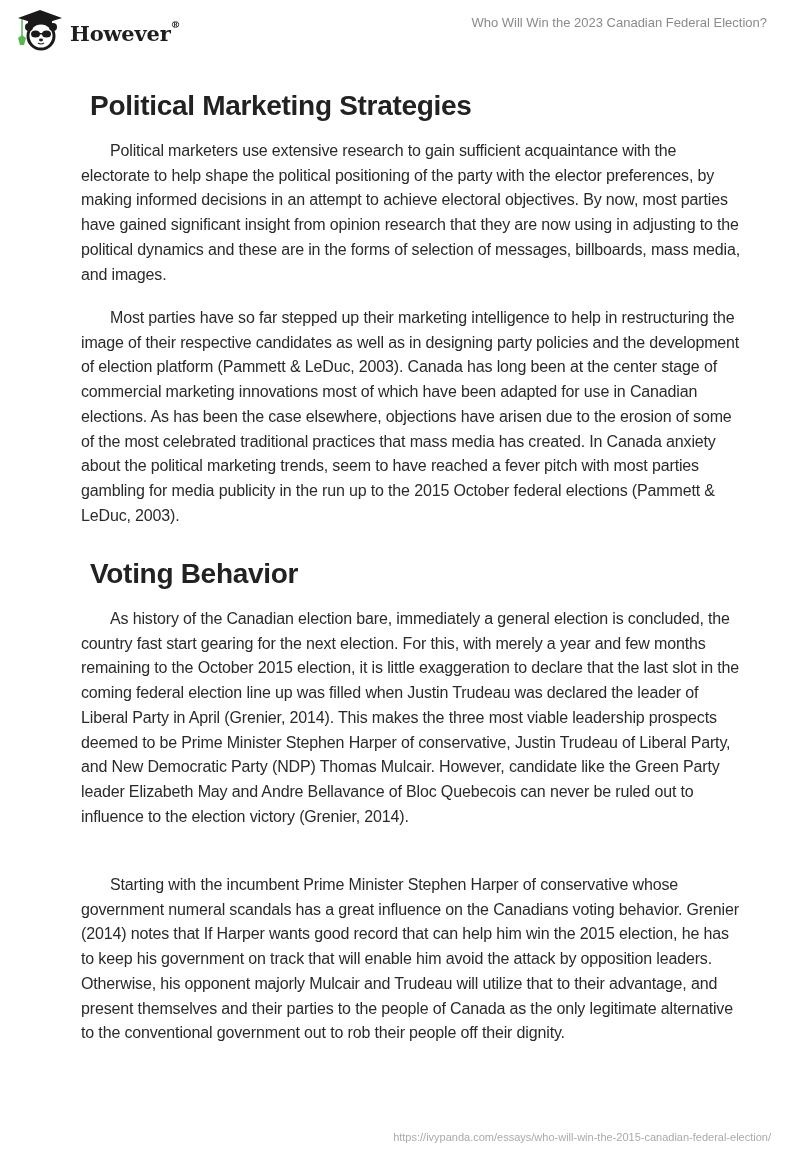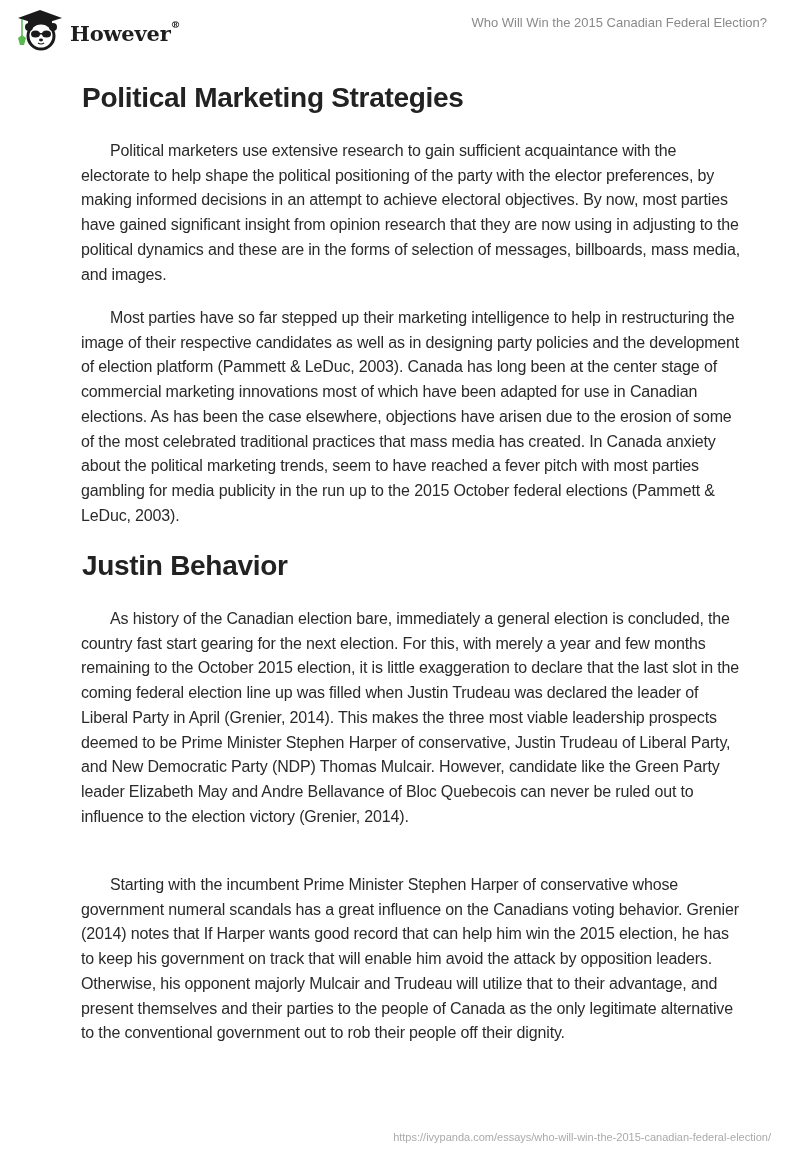--- a/index.html
+++ b/index.html
@@ -13,21 +13,21 @@
     .logo-text {
       font-family: "DejaVu Serif", serif; font-weight: bold; font-size: 21px; color: #1e1e1e;
       margin-left: 6px; margin-top: 6px; letter-spacing: -0.2px;
     }
     .logo-text sup { font-size: 10px; vertical-align: top; position: relative; top: -2px; }
     .doc-title {
       position: absolute; right: 33px; top: 15px; font-size: 13px; color: #8a8a8a;
     }
     .content { position: absolute; left: 74px; top: 0; width: 660px; }
     h2 {
-      position: absolute; left: 0; margin: 8px; font-size: 28px; font-weight: bold; color: #222;
+      position: absolute; left: 0; margin: 16px; font-size: 28px; font-weight: bold; color: #222;
       white-space: nowrap; letter-spacing: -0.3px;
     }
     p {
       position: absolute; left: 0; margin: 7px; width: 660px; font-size: 16px; line-height: 24.7px;
       color: #2a2a2a; text-indent: 29px; letter-spacing: -0.15px;
     }
     .footer-url {
       position: absolute; right: 29px; top: 1131px; font-size: 11px; color: #aaaaaa; text-align: right;
     }
   </style>
@@ -50,26 +50,26 @@
 
       <ellipse cx="19.5" cy="26" rx="4.5" ry="3.5" fill="#1a1a1a"></ellipse>
       <ellipse cx="30.5" cy="26" rx="4.5" ry="3.5" fill="#1a1a1a"></ellipse>
       <rect x="23" y="25" width="4" height="1.5" fill="#1a1a1a"></rect>
 
       <ellipse cx="25" cy="32" rx="2" ry="1.4" fill="#1a1a1a"></ellipse>
       <path d="M22,35 Q25,37 28,35" stroke="#1a1a1a" stroke-width="1.2" fill="none"></path>
     </svg>
     <span class="logo-text"><span>However</span><sup>®</sup></span>
   </div>
-  <div class="doc-title">Who Will Win the 2015 Canadian Federal Election?</div>
+  <div class="doc-title">Who Will Win the 2023 Canadian Federal Election?</div>
 </div>
 
 <div class="content">
   <h2 style="top:74px;">Political Marketing Strategies</h2>
   <p style="top:132px;">Political marketers use extensive research to gain sufficient acquaintance with the electorate to help shape the political positioning of the party with the elector preferences, by making informed decisions in an attempt to achieve electoral objectives. By now, most parties have gained significant insight from opinion research that they are now using in adjusting to the political dynamics and these are in the forms of selection of messages, billboards, mass media, and images.</p>
   <p style="top:299px;">Most parties have so far stepped up their marketing intelligence to help in restructuring the image of their respective candidates as well as in designing party policies and the development of election platform (Pammett &amp; LeDuc, 2003). Canada has long been at the center stage of commercial marketing innovations most of which have been adapted for use in Canadian elections. As has been the case elsewhere, objections have arisen due to the erosion of some of the most celebrated traditional practices that mass media has created. In Canada anxiety about the political marketing trends, seem to have reached a fever pitch with most parties gambling for media publicity in the run up to the 2015 October federal elections (Pammett &amp; LeDuc, 2003).</p>
 
-  <h2 style="top:542px;">Justin Behavior</h2>
+  <h2 style="top:542px;">Voting Behavior</h2>
   <p style="top:600px;">As history of the Canadian election bare, immediately a general election is concluded, the country fast start gearing for the next election. For this, with merely a year and few months remaining to the October 2015 election, it is little exaggeration to declare that the last slot in the coming federal election line up was filled when Justin Trudeau was declared the leader of Liberal Party in April (Grenier, 2014). This makes the three most viable leadership prospects deemed to be Prime Minister Stephen Harper of conservative, Justin Trudeau of Liberal Party, and New Democratic Party (NDP) Thomas Mulcair. However, candidate like the Green Party leader Elizabeth May and Andre Bellavance of Bloc Quebecois can never be ruled out to influence to the election victory (Grenier, 2014).</p>
   <p style="top:866px;">Starting with the incumbent Prime Minister Stephen Harper of conservative whose government numeral scandals has a great influence on the Canadians voting behavior. Grenier (2014) notes that If Harper wants good record that can help him win the 2015 election, he has to keep his government on track that will enable him avoid the attack by opposition leaders. Otherwise, his opponent majorly Mulcair and Trudeau will utilize that to their advantage, and present themselves and their parties to the people of Canada as the only legitimate alternative to the conventional government out to rob their people off their dignity.</p>
 </div>
 
 <div class="footer-url">https://ivypanda.com/essays/who-will-win-the-2015-canadian-federal-election/</div>
 
 </body></html>

